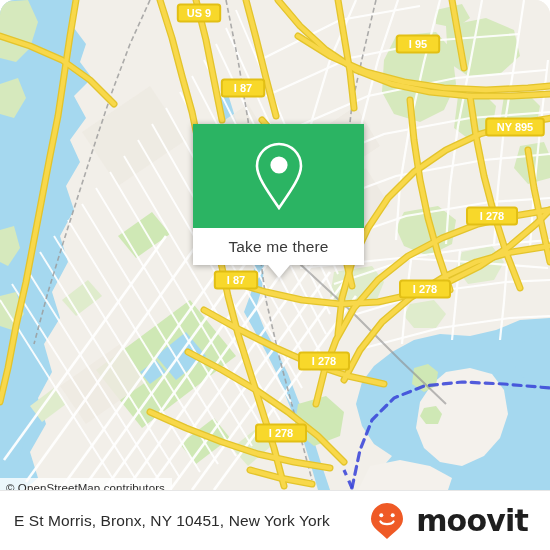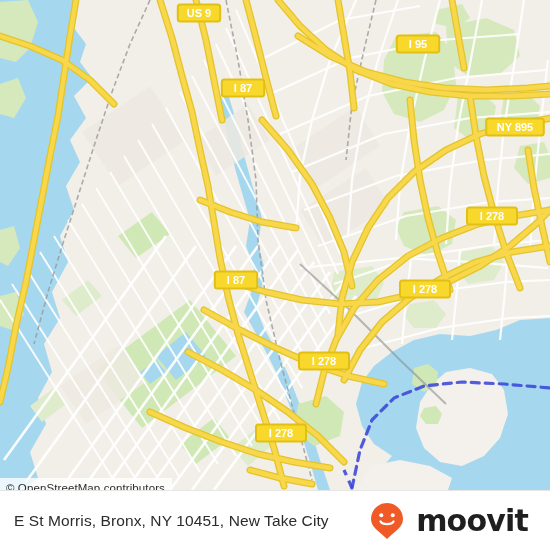--- a/index.html
+++ b/index.html
@@ -2,21 +2,21 @@
 <html><head>
 <meta charset="utf-8">
 <style>
   * { box-sizing: border-box; margin: 0; padding: 0; }
   html, body {
     width: 550px; height: 550px;
     font-family: "Liberation Sans", sans-serif;
     background: #fff;
     overflow: hidden;
   }
-  #app { position: relative; width: 550px; height: 550px; overflow: hidden; background:#fff; }
+  #app { position: relative; width: 550px; height: 550px; overflow: hidden; background:#fff;border-radius:15px; }
 
   
   #map-area {
     position: absolute; left:0; top:0; width:550px; height:490px;
     overflow: hidden;
     background: #f2efe9;
   }
   #map-svg { position:absolute; left:0; top:0; width:550px; height:490px; display:block; }
 
   
@@ -327,24 +327,34 @@
               <rect x="256" y="424.5" width="50" height="17" rx="2.5" fill="#f8d82a" stroke="#e2bf14" stroke-width="2"></rect>
               <text x="281" y="437" text-anchor="middle" font-size="11" class="shield-text">I 278</text>
             </g>
           </g>
 
       </g>
     </svg>
 
     <div id="attrib">© OpenStreetMap contributors</div>
 
+    <div id="popup">
+      <div id="popup-green">
+        <svg id="popup-pin-icon" width="58" height="72" viewBox="0 0 58 72">
+          <path d="M29 4 C16.8 4 7 13.8 7 26 C7 37 18 52 29 68 C40 52 51 37 51 26 C51 13.8 41.2 4 29 4 Z" fill="none" stroke="#ffffff" stroke-width="2.6"></path>
+          <circle cx="29" cy="25" r="8.6" fill="#ffffff"></circle>
+        </svg>
+      </div>
+      <div id="popup-button">Take me there</div>
+      <div id="popup-tail"></div>
+    </div>
   </div>
 
   <div id="footer">
-    <div id="footer-address">E St Morris, Bronx, NY 10451, New Take City</div>
+    <div id="footer-address">E St Morris, Bronx, NY 10451, New York York</div>
     <div id="brand">
       <svg width="34" height="38" viewBox="0 0 34 38">
         <path d="M17 1 C8.2 1 1 8.2 1 17 C1 25.5 10 30 17 37 C24 30 33 25.5 33 17 C33 8.2 25.8 1 17 1 Z" fill="#ef5a26"></path>
         <circle cx="11.3" cy="13.2" r="2.0" fill="#ffffff"></circle>
         <circle cx="22.7" cy="13.2" r="2.0" fill="#ffffff"></circle>
         <path d="M10.4 19.4 C12.6 23.0 21.4 23.0 23.6 19.4" fill="none" stroke="#ffffff" stroke-width="2.1" stroke-linecap="round"></path>
       </svg>
       <span id="brand-wordmark">moovit</span>
     </div>
   </div>

